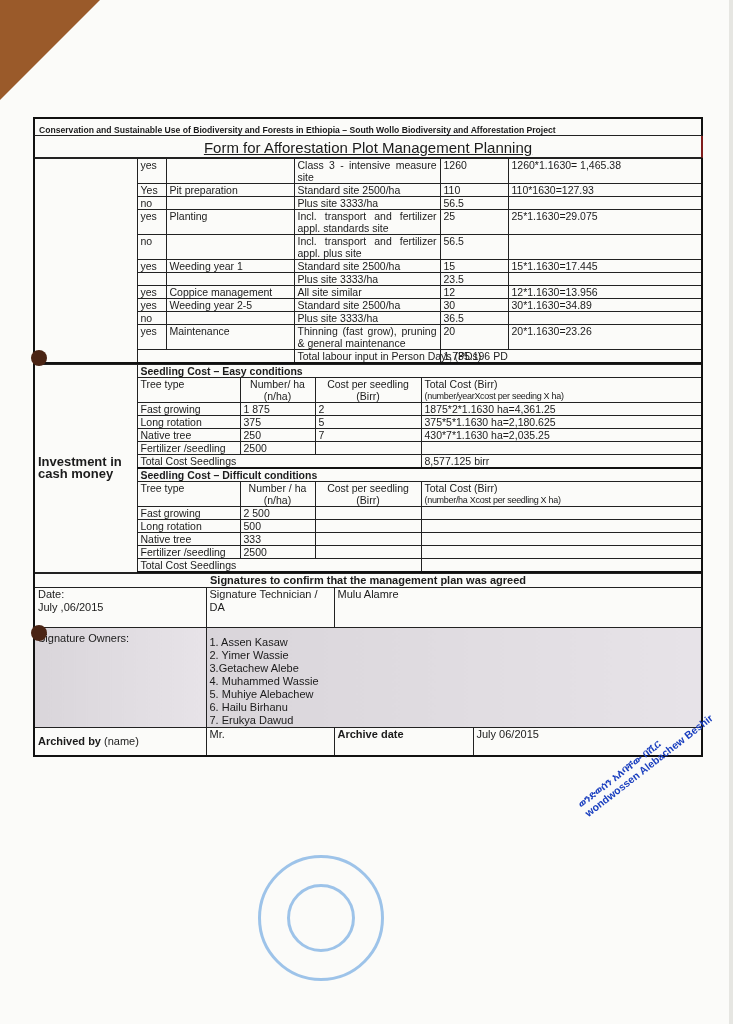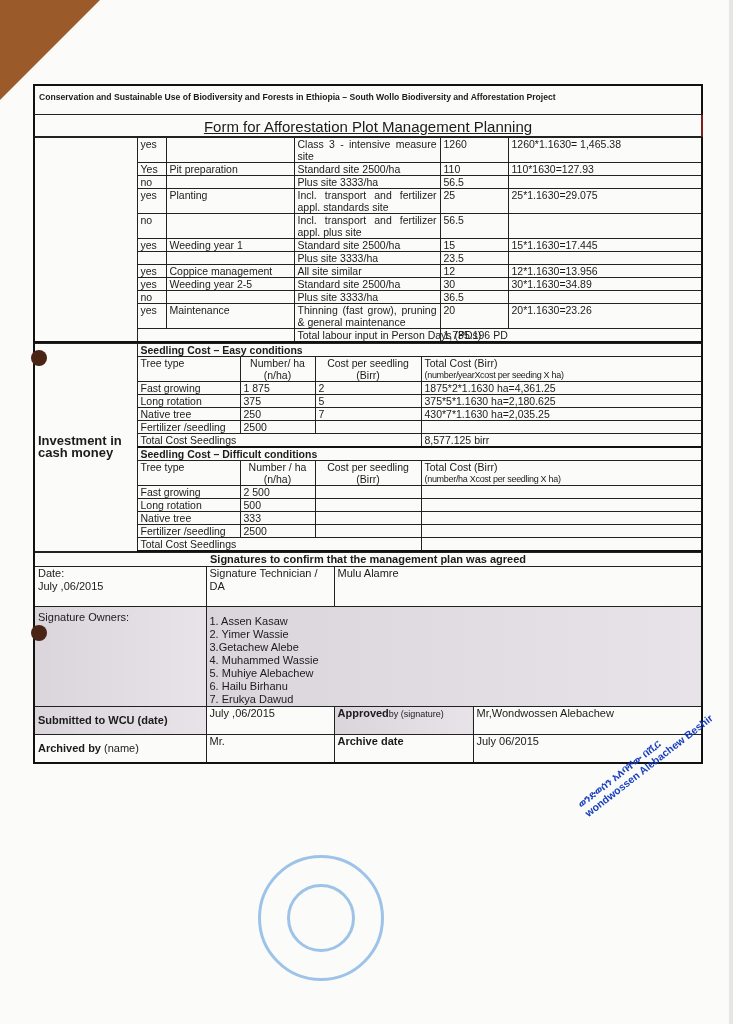--- a/index.html
+++ b/index.html
@@ -9,21 +9,21 @@
     font-family: "Liberation Sans", sans-serif; color: #1b1b1b;
   }
   .wood-corner {
     position: absolute; left: 0; top: 0; width: 0; height: 0;
     border-top: 100px solid #9a5a2a; border-right: 100px solid transparent;
   }
   .right-edge { position:absolute; right:0; top:0; width:4px; height:1024px; background:#e6e6e2; }
   .page { position: absolute; left: 33px; top: 84px; width: 670px; }
   table { border-collapse: collapse; width: 100%; table-layout: fixed; }
   td { border: 1px solid #222; padding: 0 3px; font-size: 10.5px; line-height: 12px; vertical-align: top; }
-  .hdr-box { border: 2px solid #111; border-bottom: 1px solid #222; padding: 6px 4px 12px; font-size: 8.6px; font-weight: bold; }
+  .hdr-box { border: 2px solid #111; border-bottom: 1px solid #222; padding: 6px 4px 0; font-size: 8.6px; font-weight: bold; margin-top: 33px; }
   .title-box { border-left: 2px solid #111; border-right: 2px solid #7f1d1d; border-bottom: 1px solid #222; text-align: center; font-size: 15px; padding: 3px 0 1px; }
   .title-box span { text-decoration: underline; }
   .outer { border-left: 2px solid #111; border-right: 2px solid #111; }
   .thick-b { border-bottom: 2px solid #111; }
   .bold { font-weight: bold; }
   .center { text-align: center; margin-left: 12px; }
   .small { font-size: 9px; letter-spacing: -0.3px; }
   .sig td { font-size: 11px; line-height: 13px; }
   .grey { background: linear-gradient(90deg,#d9d5da,#e7e3e8); }
   .punch { position:absolute; width:16px; height:16px; border-radius:50%; background:#4a2414; }
@@ -263,26 +263,20 @@
               <div>2. Yimer Wassie</div>
               <div>3.Getachew Alebe</div>
               <div>4. Muhammed Wassie</div>
               <div>5. Muhiye Alebachew</div>
               <div>6. Hailu Birhanu</div>
               <div>7. Erukya Dawud</div>
             </div>
         </td>
       </tr>
       <tr style="height:28px">
-        <td class="grey bold" style="vertical-align:middle">Submitted to WCU (date)</td>
-        <td>July ,06/2015</td>
-        <td class="grey"><b>Approved</b><span style="font-size:9px">by (signature)</span></td>
-        <td>Mr,Wondwossen Alebachew</td>
-      </tr>
-      <tr style="height:28px">
         <td style="vertical-align:middle"><b>Archived by</b><span> (name)</span></td>
         <td>Mr.</td>
         <td class="bold">Archive date</td>
         <td>July  06/2015</td>
       </tr>
     </tbody>
   </table>
 </div>
 
 <div class="punch" style="left:31px;top:350px"></div>

